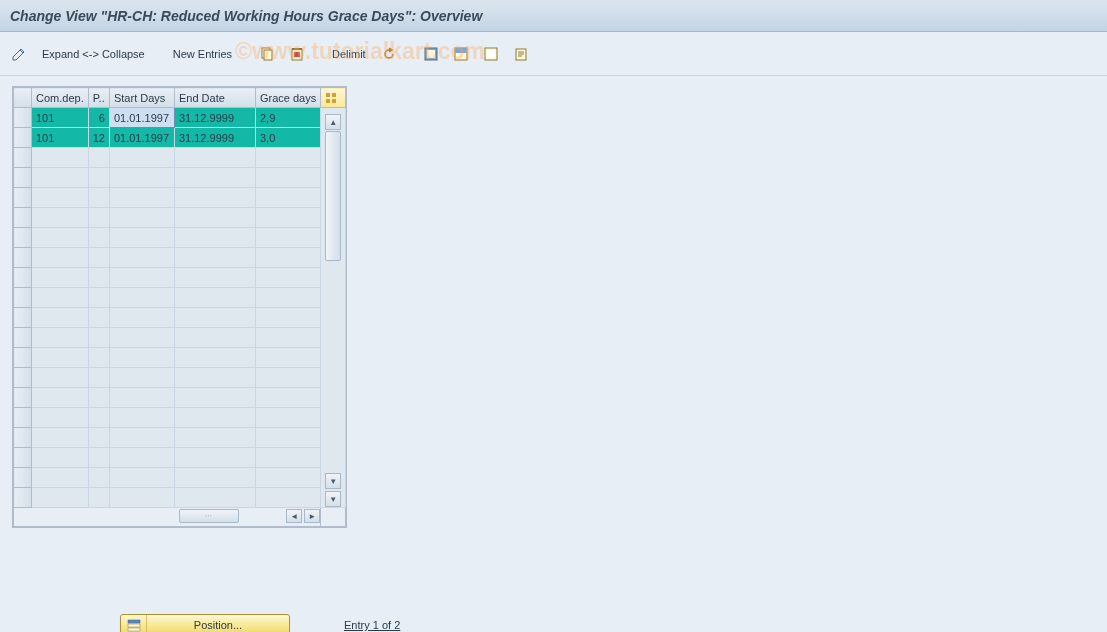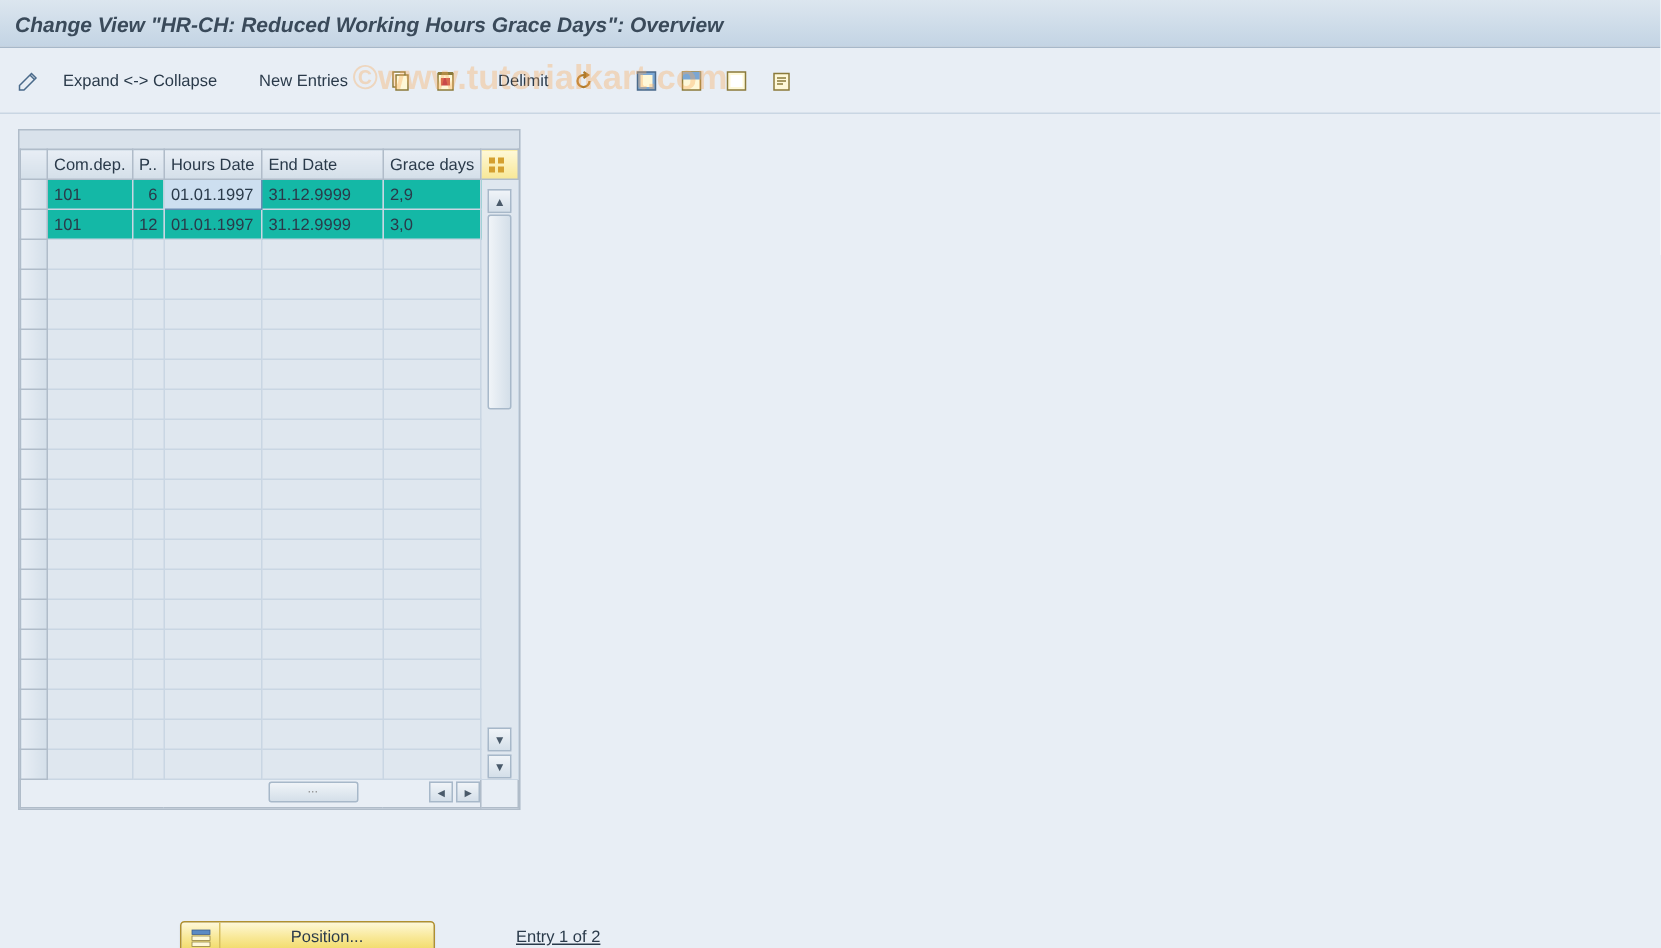--- a/index.html
+++ b/index.html
@@ -57,21 +57,20 @@
     }
     .table-wrapper {
       display: inline-block;
       border: 1px solid #b0bcc9;
       background: #d9e2eb;
       position: relative;
     }
     .data-table {
       border-collapse: collapse;
       font-size: 11px;
-      margin-top: 12px;
     }
     .data-table th {
       background: linear-gradient(to bottom, #e8eef5 0%, #d4dfe9 100%);
       border: 1px solid #b0bcc9;
       padding: 3px 4px;
       text-align: left;
       font-weight: normal;
       color: #2a3a4a;
       height: 20px;
       white-space: nowrap;
@@ -289,21 +288,21 @@
 </div>
 
 <div class="content-area">
   <div class="table-wrapper">
     <table class="data-table">
       <thead>
         <tr>
           <th class="corner-cell"></th>
           <th style="width:55px">Com.dep.</th>
           <th style="width:18px">P..</th>
-          <th style="width:65px">Hours Date</th>
+          <th style="width:65px">Start Days</th>
           <th style="width:81px">End Date</th>
           <th style="width:65px">Grace days</th>
           <th class="config-col">
             <svg width="12" height="12" viewBox="0 0 12 12">
                 <rect x="1" y="1" width="4" height="4" fill="#d4a030"></rect>
                 <rect x="7" y="1" width="4" height="4" fill="#d4a030"></rect>
                 <rect x="1" y="7" width="4" height="4" fill="#d4a030"></rect>
                 <rect x="7" y="7" width="4" height="4" fill="#d4a030"></rect>
               </svg>
           </th>

